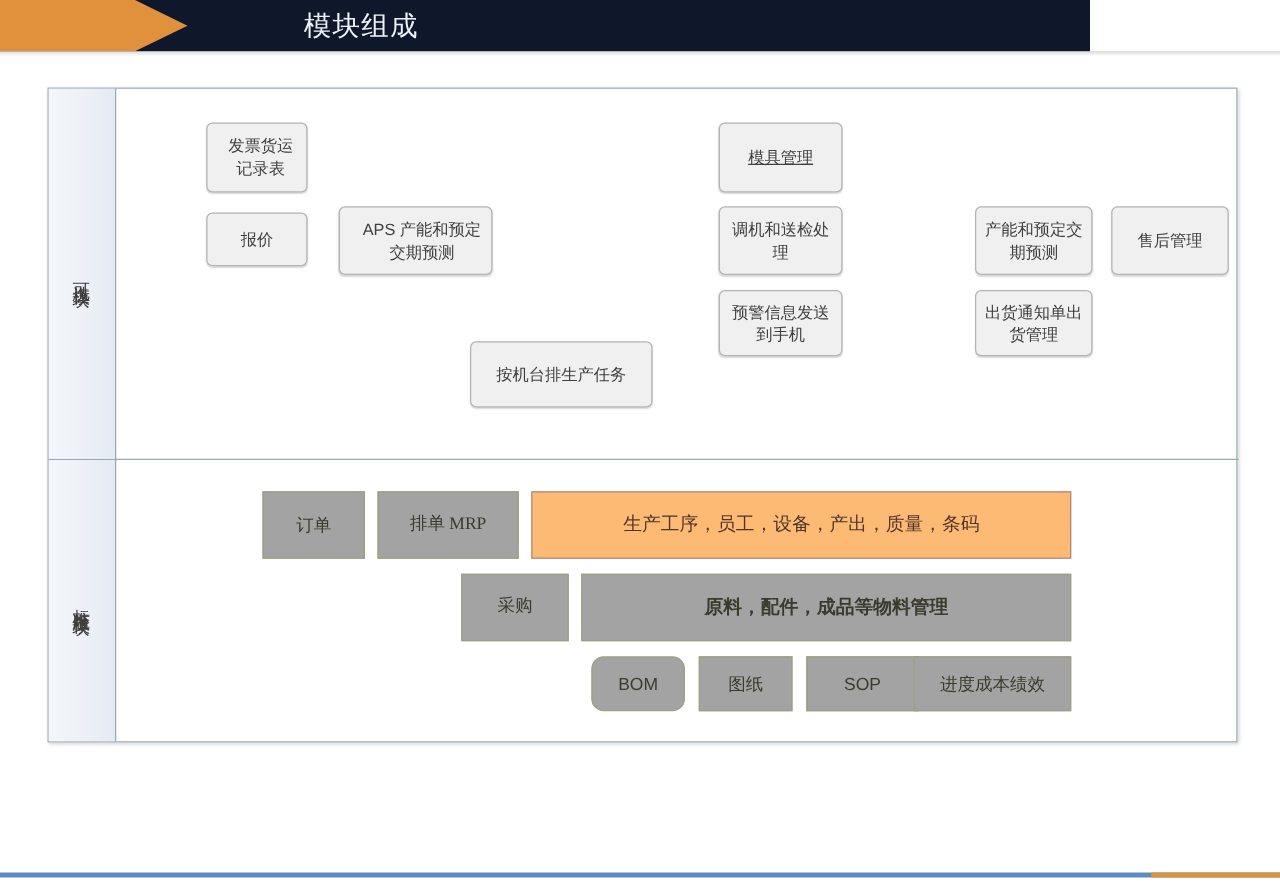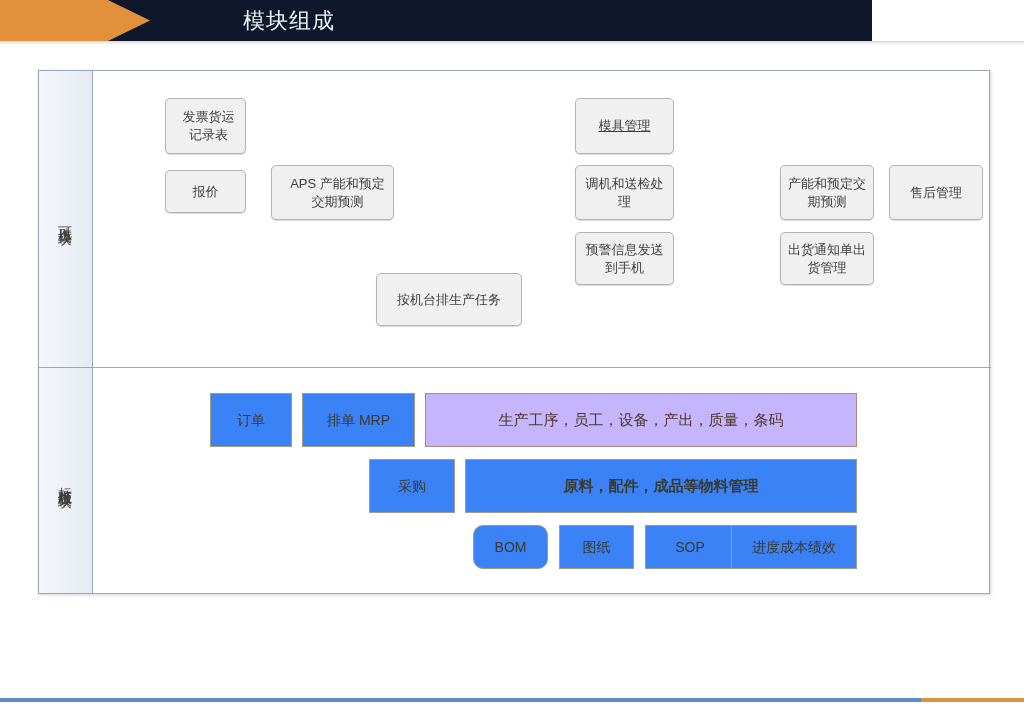--- a/index.html
+++ b/index.html
@@ -128,22 +128,22 @@
     box-sizing: border-box;
     display: flex;
     align-items: center;
     justify-content: center;
     text-align: center;
     font-size: 14px;
     color: #3A3A2E;
     line-height: 1.3;
     padding: 2px 6px;
   }
-  .std-box.yellow { background: #3b82f6; }
-  .std-box.salmon { background: #c4b5fd; border-color: #B08878; color: #50352B; }
+  .std-box.yellow { background: #a3a3a3; }
+  .std-box.salmon { background: #fdba74; border-color: #B08878; color: #50352B; }
   .std-box.wide { font-size: 15px; }
 
   
   .footer-bar {
     position: absolute;
     left: 0;
     top: 698px;
     width: 1024px;
     height: 4px;
     background: #5B8CC4;
@@ -194,25 +194,25 @@
 
 
   <div class="opt-box" style="left:741px; top:94px; width:94px; height:55px;">产能和预定交期预测</div>
 
   <div class="opt-box" style="left:850px; top:94px; width:94px; height:55px;">售后管理</div>
 
   <div class="opt-box" style="left:741px; top:161px; width:94px; height:53px;">出货通知单出货管理</div>
 
   <div class="std-box yellow" style="left:171px; top:322px; width:82px; height:54px;">订单</div>
 
-  <div class="std-box yellow" style="left:263px; top:322px; width:113px; height:54px;">排单 MRP</div>
+  <div class="std-box yellow" style="left:263px; top:322px; width:113px; height:54px;font-family:Liberation Serif, serif;">排单 MRP</div>
 
   <div class="std-box salmon wide" style="left:386px; top:322px; width:432px; height:54px;">生产工序，员工，设备，产出，质量，条码</div>
 
-  <div class="std-box yellow" style="left:330px; top:388px; width:86px; height:54px;">采购</div>
+  <div class="std-box yellow" style="left:330px; top:388px; width:86px; height:54px;font-family:Liberation Mono, monospace;">采购</div>
 
   <div class="std-box yellow wide" style="left:426px; top:388px; width:392px; height:54px;font-weight:bold;">原料，配件，成品等物料管理</div>
 
   <div class="std-box yellow" style="left:434px; top:454px; width:75px; height:44px;border-radius:10px;">BOM</div>
 
   <div class="std-box yellow" style="left:520px; top:454px; width:75px; height:44px;">图纸</div>
 
   <div class="std-box yellow" style="left:606px; top:454px; width:90px; height:44px;">SOP</div>
 
   <div class="std-box yellow" style="left:692px; top:454px; width:126px; height:44px;">进度成本绩效</div>

